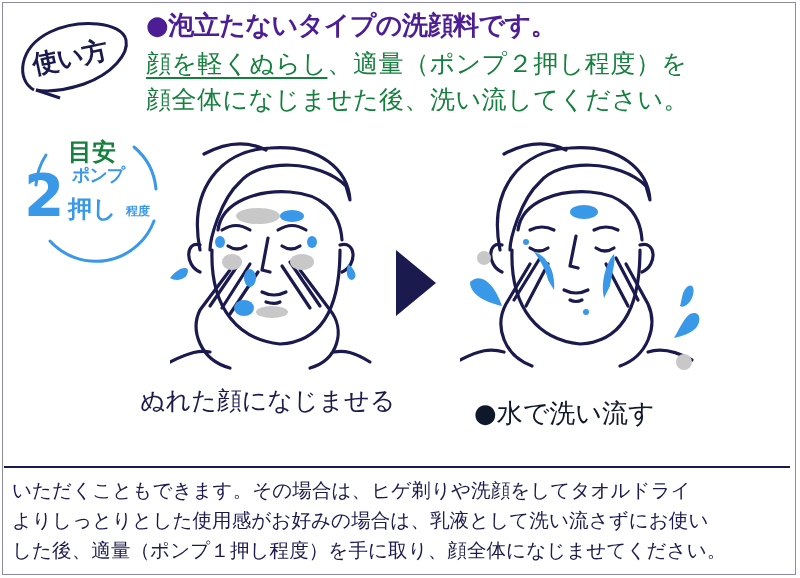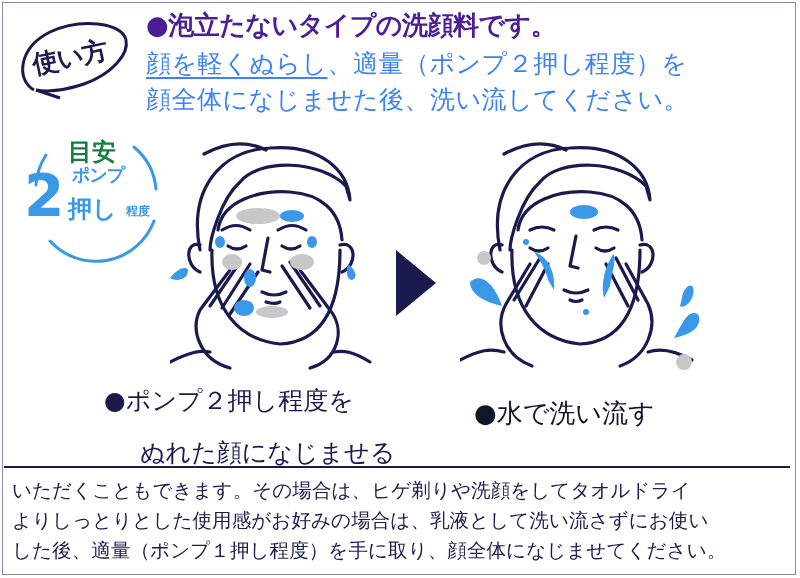--- a/index.html
+++ b/index.html
@@ -16,40 +16,40 @@
   .badge-label {
     position: absolute; left: 18px; top: 22px; font-size: 26px; font-weight: bold;
     transform: rotate(-12deg); letter-spacing: -1px; color: #1b1a4e;
   }
   .headline {
     position: absolute; left: 146px; top: 8px; font-size: 26px; font-weight: bold;
     letter-spacing: -0.5px; white-space: nowrap; color: #4c1d95;
   }
   .intro {
     position: absolute; left: 146px; top: 46px; font-size: 25px; line-height: 36px;
-    white-space: nowrap; color: #3b82f6; letter-spacing: 0.5px;
+    white-space: nowrap; color: #15803d; letter-spacing: 0.5px;
   }
   .intro .underline { text-decoration: underline; text-decoration-thickness: 1.5px; text-underline-offset: 5px; }
   .guide {
     position: absolute; left: 18px; top: 125px; width: 150px; height: 140px;
   }
   .guide svg { position: absolute; left: 0; top: 0; }
   .guide .g1 { position: absolute; left: 50px; top: 11px; font-size: 24px; font-weight: bold; color: #15803d; }
   .guide .g2 { position: absolute; left: 54px; top: 38px; font-size: 18px; font-weight: bold; color: #3a98e8; letter-spacing: -1px; }
   .guide .num { position: absolute; left: 6px; top: 42px; font-size: 58px; font-weight: bold; color: #3a98e8; line-height: 58px; }
   .guide .g3 { position: absolute; left: 50px; top: 68px; font-size: 24px; font-weight: bold; color: #3a98e8; }
   .guide .g4 { position: absolute; left: 108px; top: 78px; font-size: 12px; font-weight: bold; color: #3a98e8; }
   .face1 { position: absolute; left: 170px; top: 130px; }
   .face2 { position: absolute; left: 460px; top: 130px; }
   .arrow { position: absolute; left: 396px; top: 250px; }
   .step1 {
     position: absolute; left: 104px; top: 384px; font-size: 25px; line-height: 34px;
     white-space: nowrap; color: #1b1a4e;
   }
-  .step1 .l2 { padding-left: 36px; margin-top: 18px; }
+  .step1 .l2 { padding-left: 36px; }
   .step2 {
     position: absolute; left: 474px; top: 396px; font-size: 26px; white-space: nowrap; color: #0f172a;
   }
   .divider { position: absolute; left: 4px; top: 466px; width: 786px; height: 2px; background: #1b1a4e; }
   .note {
     position: absolute; left: 12px; top: 476px; font-size: 19.5px; line-height: 30px;
     color: #1b1a4e; white-space: nowrap; letter-spacing: 0.1px;
   }
 </style>
 </head>
@@ -161,23 +161,20 @@
   <path d="M154 124 C148 130 140 150 144 168 L150 156 C152 142 156 132 154 124 Z" fill="#3a98e8"></path>
   <ellipse cx="126" cy="182" rx="3" ry="3" fill="#3a98e8"></ellipse>
   <path d="M10 152 C20 142 34 152 42 176 C24 172 10 164 10 152 Z" fill="#3a98e8"></path>
   <path d="M226 158 C232 152 236 158 232 168 C228 176 222 178 220 176 C222 170 222 162 226 158 Z" fill="#3a98e8"></path>
   <path d="M230 184 C240 180 242 190 236 198 C230 204 222 206 214 208 C220 198 224 188 230 184 Z" fill="#3a98e8"></path>
   <circle cx="24" cy="128" r="7" fill="#c8c8c8"></circle>
   <circle cx="224" cy="232" r="8" fill="#c8c8c8"></circle>
 </svg>
 
 <div class="step1">
-  <div>
-    <span>●</span><span>ポンプ２押し程度を</span>
-  </div>
   <div class="l2">ぬれた顔になじませる</div>
 </div>
 
 <div class="step2">
   <span>●</span><span>水で洗い流す</span>
 </div>
 
 <div class="divider"></div>
 
 <div class="note">

